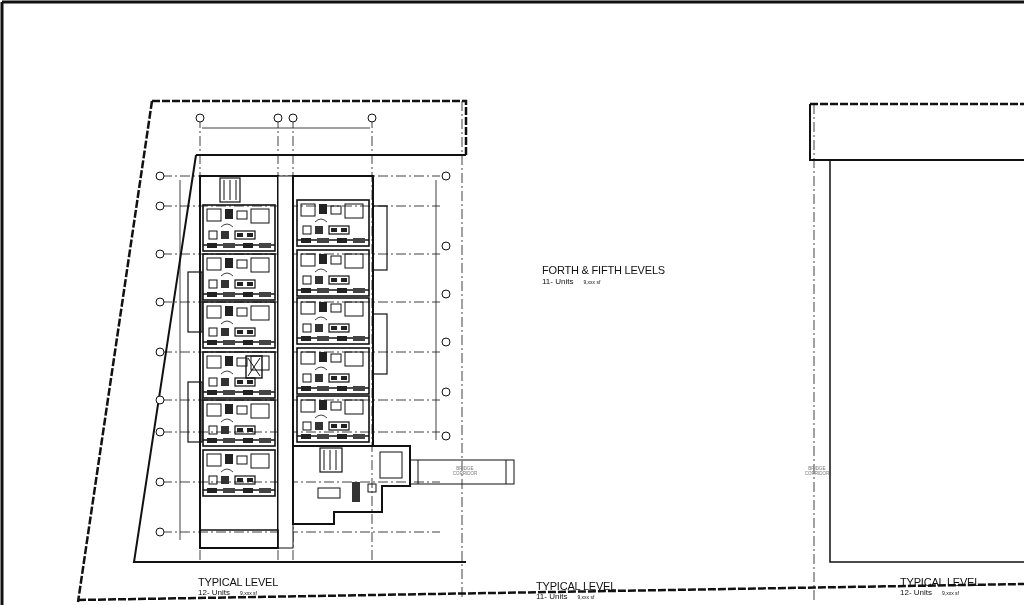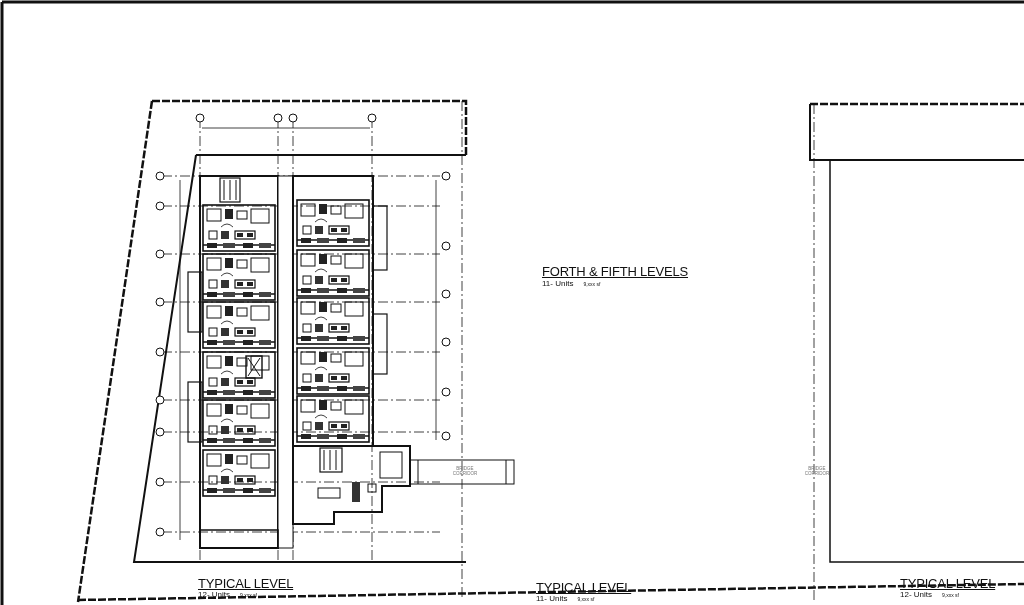--- a/index.html
+++ b/index.html
@@ -1,19 +1,19 @@
 <!DOCTYPE html>
 <html><head>
 <meta charset="utf-8">
 <style>
   html,body{margin:0;padding:0;background:#fff;}
   body{width:1024px;height:605px;overflow:hidden;position:relative;font-family:"Liberation Sans",sans-serif;}
   #sheet{position:absolute;left:0;top:0;width:1024px;height:605px;}
   .label{position:absolute;color:#111;font-family:"Liberation Sans",sans-serif;line-height:1;}
-  .title{font-size:13px;text-decoration:underline;letter-spacing:-0.2px;}
+  .title{font-size:11px;letter-spacing:-0.2px;}
   .units{font-size:8px;}
   .area{font-size:5px;margin-left:10px;}
   .corr{position:absolute;font-size:4.5px;color:#777;text-align:center;line-height:1.2;}
 </style>
 </head>
 <body>
 
 
 
 <svg id="sheet" width="1024" height="605" viewBox="0 0 1024 605" xmlns="http://www.w3.org/2000/svg">

